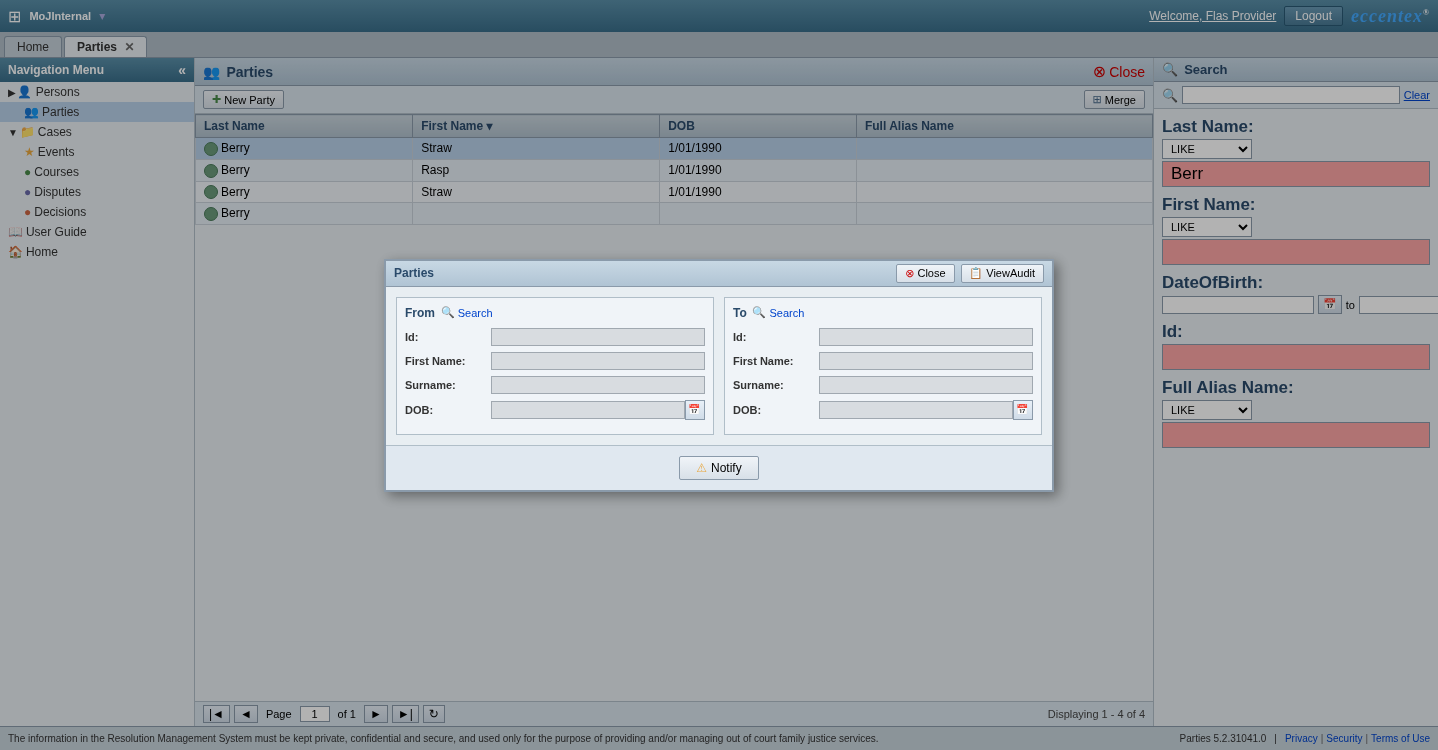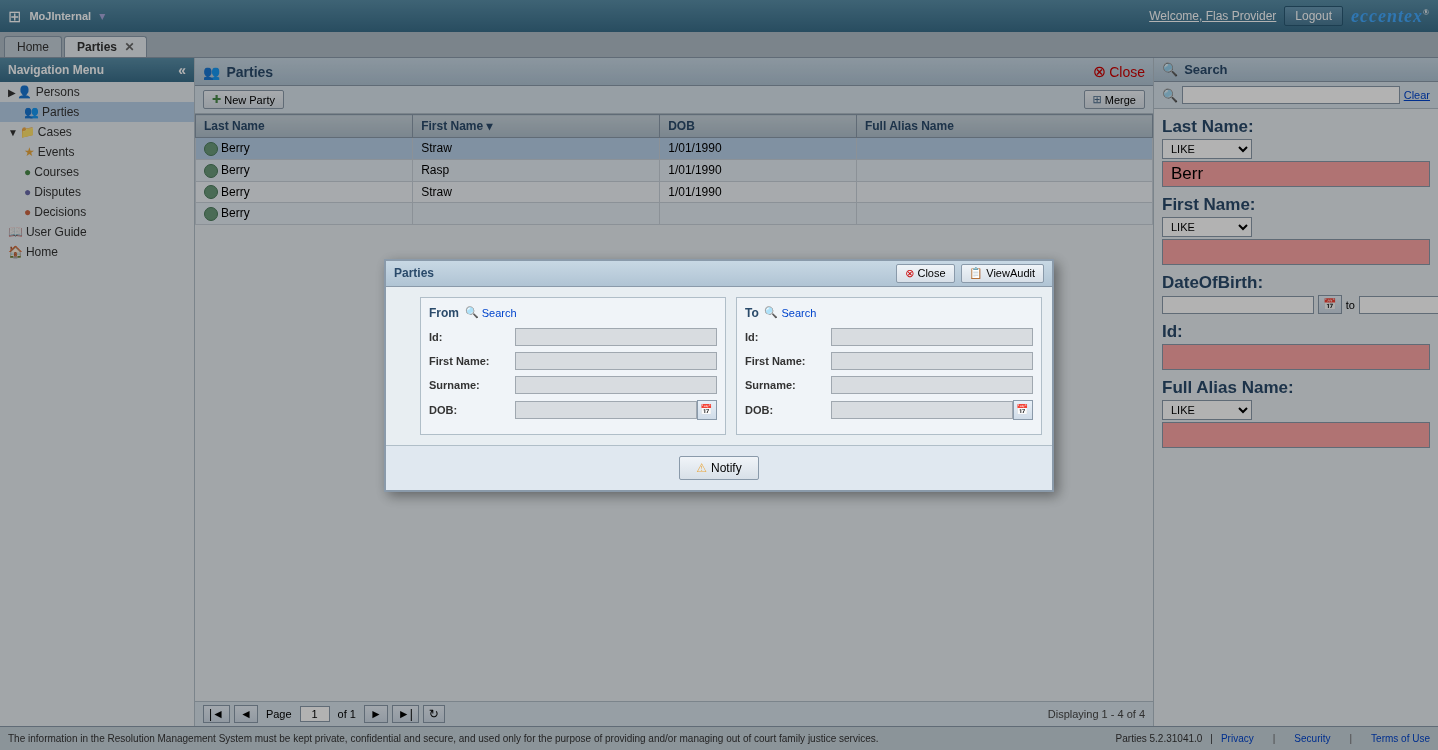--- a/index.html
+++ b/index.html
@@ -312,21 +312,21 @@
       background: linear-gradient(to bottom, #c8d8e4, #b0c4d4);
       padding: 3px 8px;
       display: flex;
       align-items: center;
       justify-content: space-between;
       border-bottom: 1px solid #8a9aaa;
     }
     .modal-subtitle { font-size: 12px; font-weight: bold; color: #2a4a6a; }
     .modal-subtitle-btns { display: flex; gap: 6px; }
     .modal-body { padding: 10px; }
-    .modal-columns { display: flex; gap: 10px; margin-left: 24px; }
+    .modal-columns { display: flex; gap: 10px; }
     .modal-col {
       flex: 1;
       background: #f0f4f8;
       border: 1px solid #b0bec8;
       padding: 8px;
     }
     .col-header {
       font-size: 12px;
       font-weight: bold;
       color: #2a4a6a;
@@ -403,21 +403,21 @@
       border-top: 1px solid #8a9aaa;
       display: flex;
       align-items: center;
       justify-content: space-between;
       padding: 0 8px;
       font-size: 10px;
       color: #333;
     }
     .status-right { display: flex; gap: 8px; align-items: center; }
     .status-links a { color: #0044cc; text-decoration: none; font-size: 10px; }
-    .status-links { display: flex; gap: 19px; }
+    .status-links { display: flex; gap: 3px; }
     .status-links span { color: #666; }
 
     
     .person-icon { display: inline-block; width: 14px; height: 14px; border-radius: 50%; background: #6a9a7a; border: 1px solid #4a7a5a; margin-right: 3px; vertical-align: middle; }
   </style>
 </head>
 <body>
 
 <div class="top-header">
   <div class="top-header-left">

